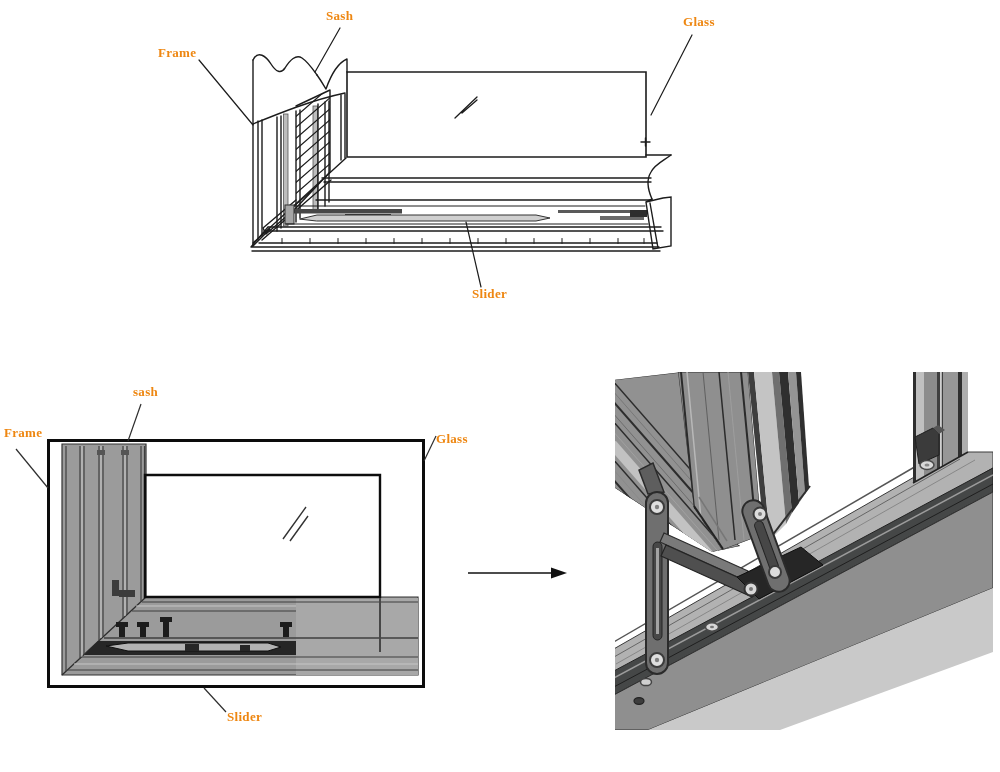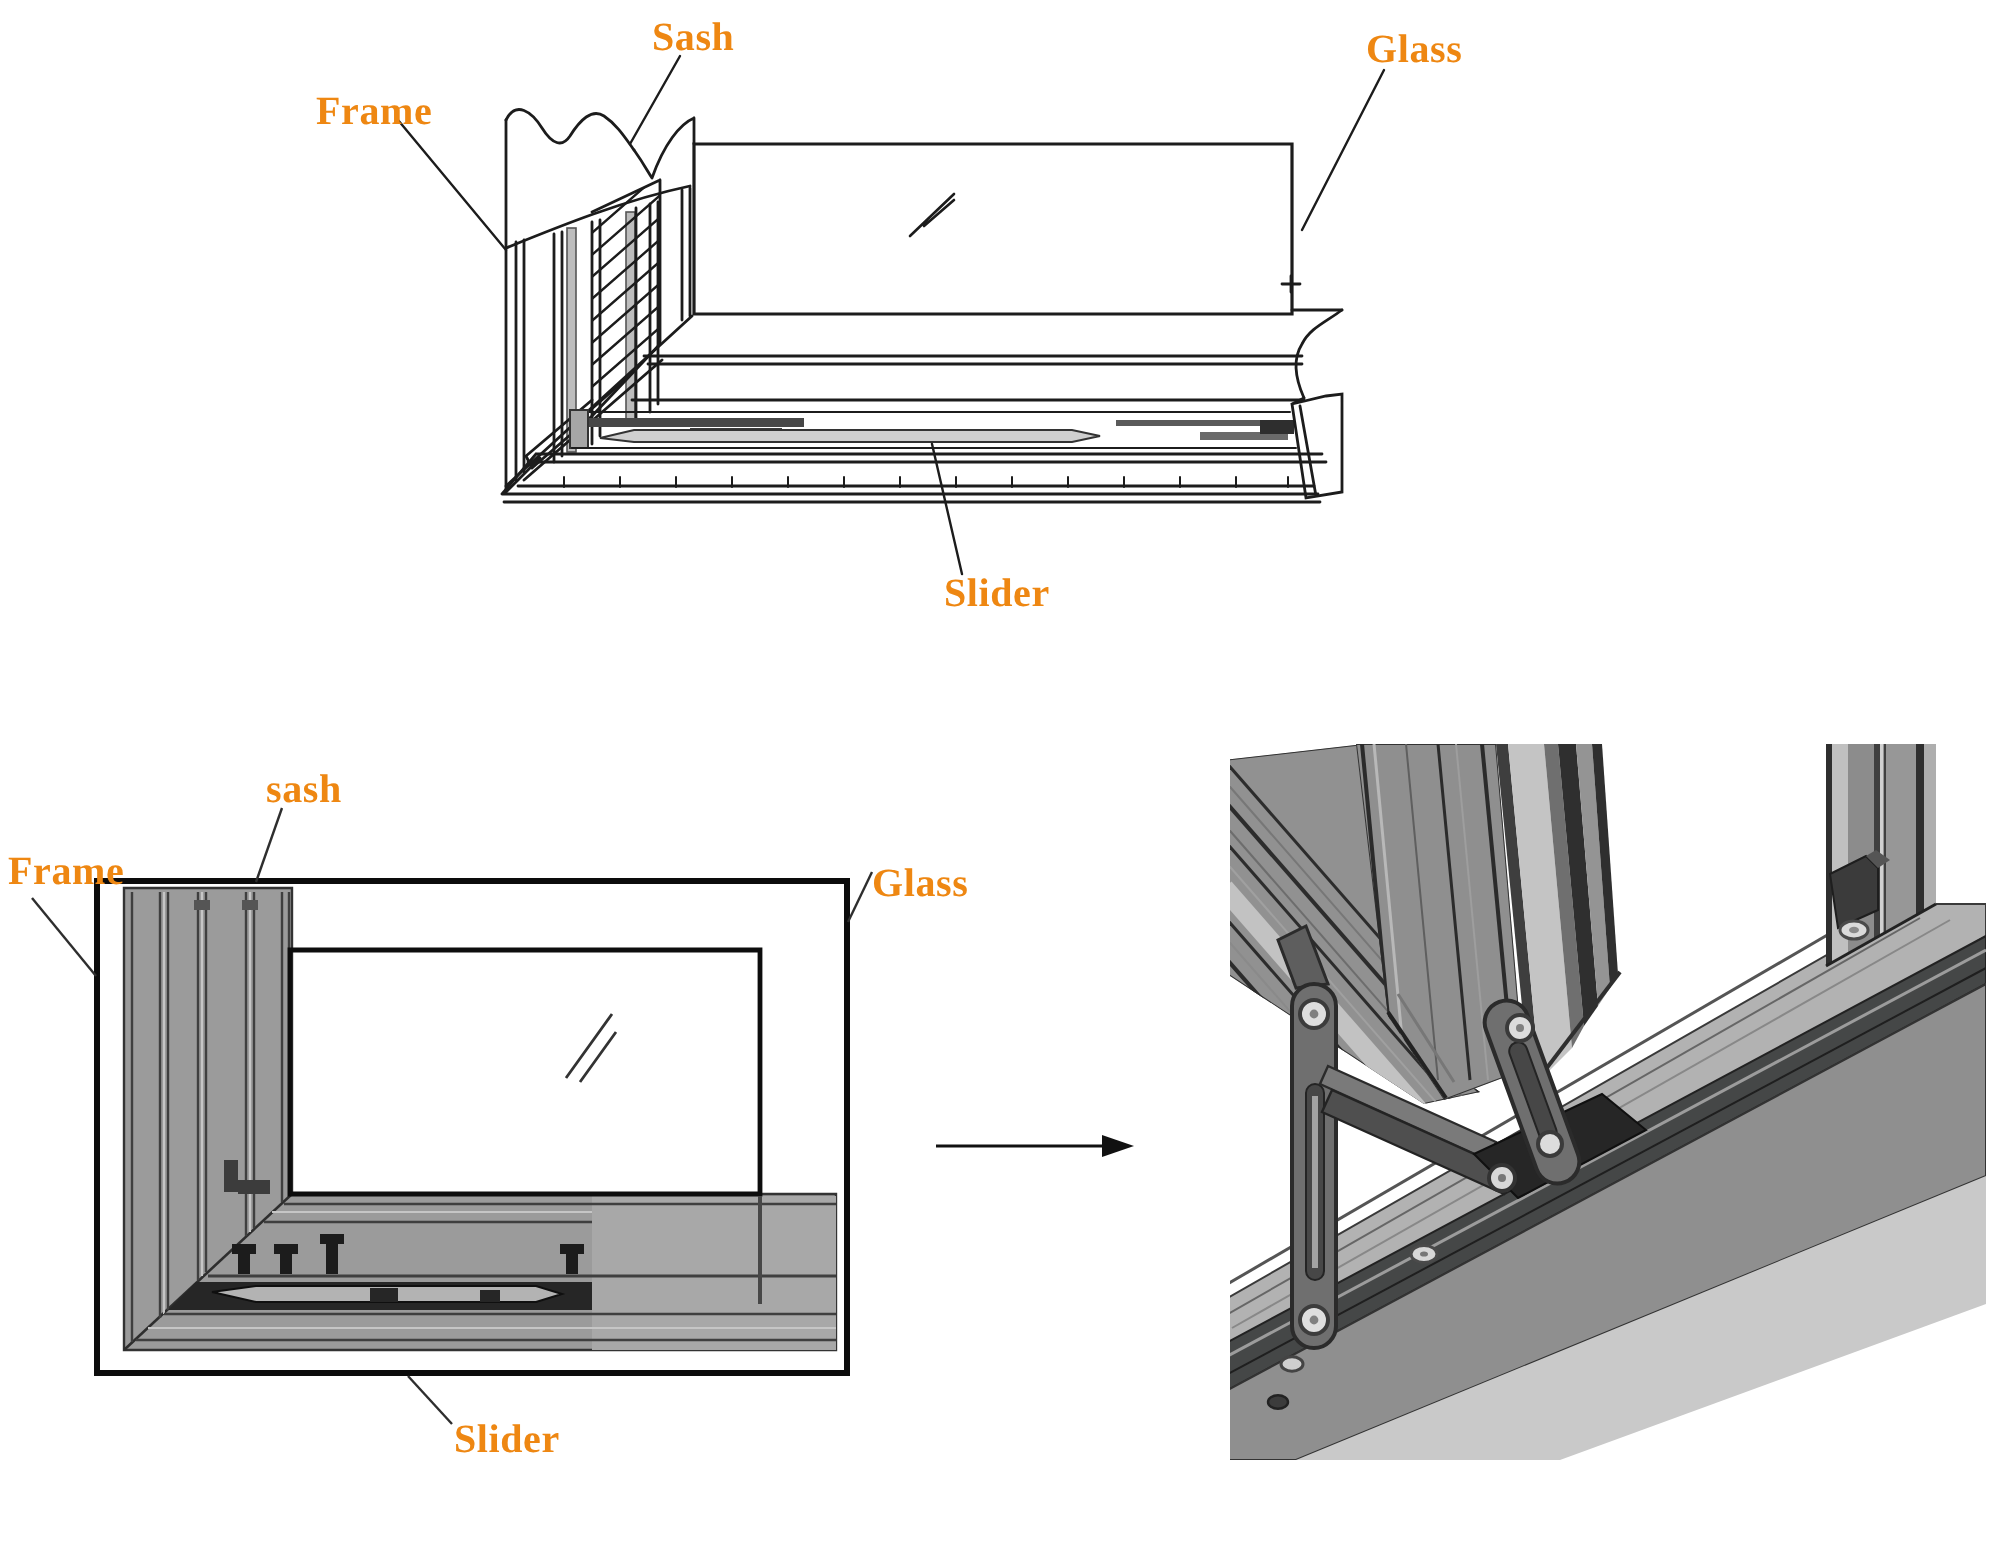--- a/index.html
+++ b/index.html
@@ -1,19 +1,19 @@
 <!DOCTYPE html>
 <html><head>
 <meta charset="utf-8">
 <style>
   html,body{margin:0;padding:0;background:#fff;}
   .canvas{position:relative;width:1000px;height:772px;background:#ffffff;overflow:hidden;
           font-family:"Liberation Serif",serif;}
   .canvas svg{position:absolute;left:0;top:0;}
-  .lbl{position:absolute;font-size:20px;font-weight:700;color:#EE8712;white-space:nowrap;
+  .lbl{position:absolute;font-size:13px;font-weight:700;color:#EE8712;white-space:nowrap;
        letter-spacing:.3px;}
   #lbl-top-sash{left:326px;top:8px;}
   #lbl-top-frame{left:158px;top:45px;}
   #lbl-top-glass{left:683px;top:14px;}
   #lbl-top-slider{left:472px;top:286px;}
   #lbl-bl-sash{left:133px;top:384px;}
   #lbl-bl-frame{left:4px;top:425px;}
   #lbl-bl-glass{left:436px;top:431px;}
   #lbl-bl-slider{left:227px;top:709px;}
 </style>

